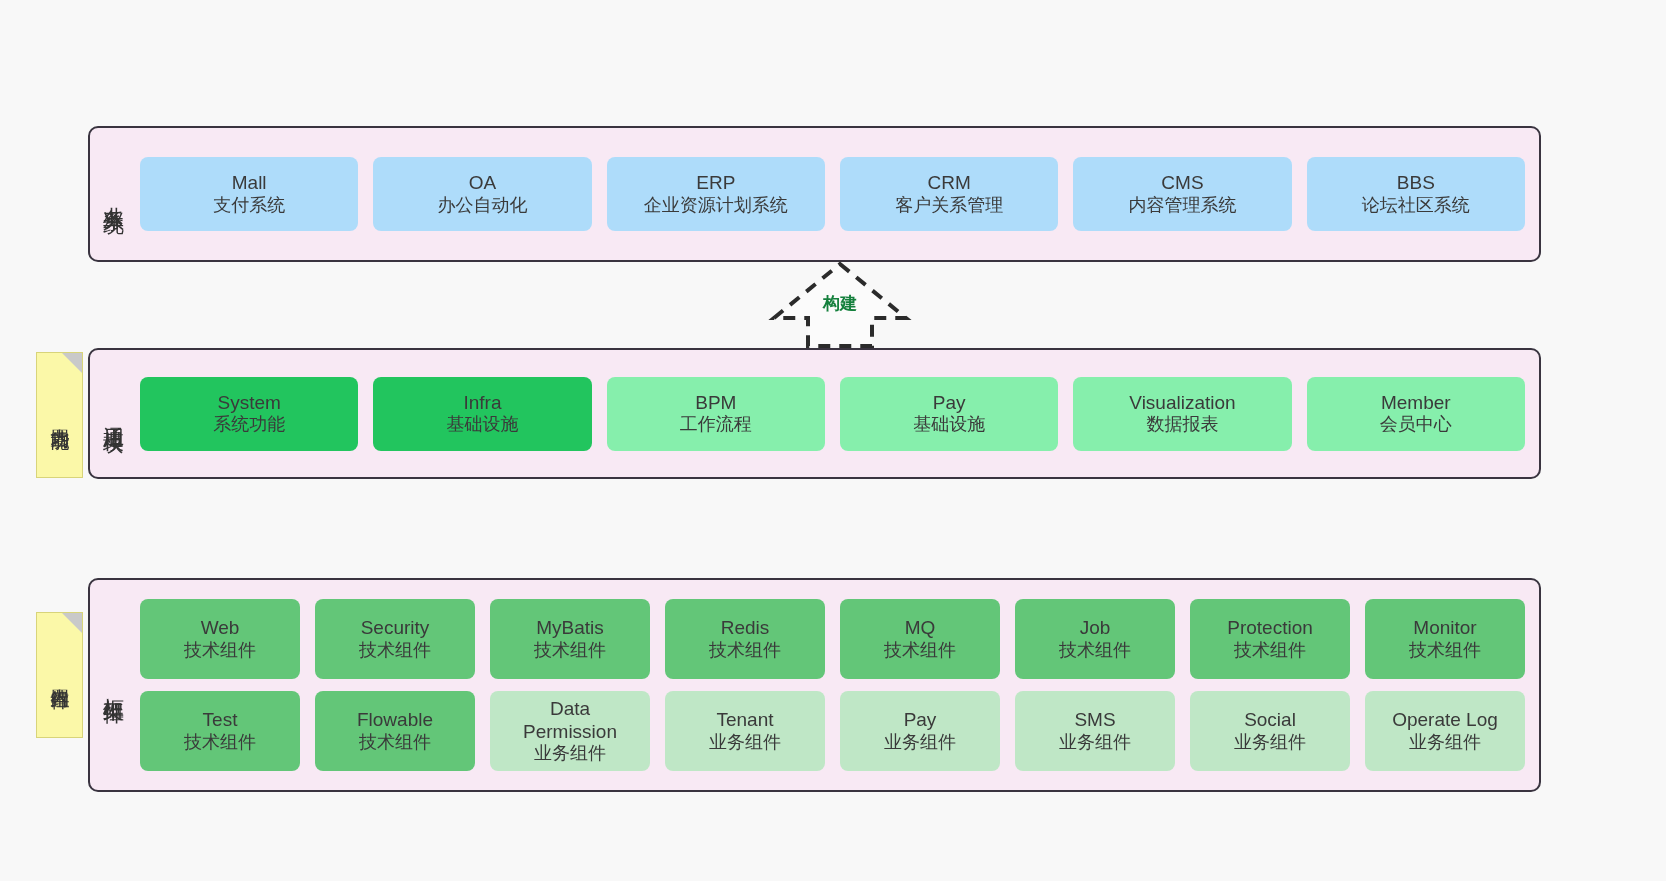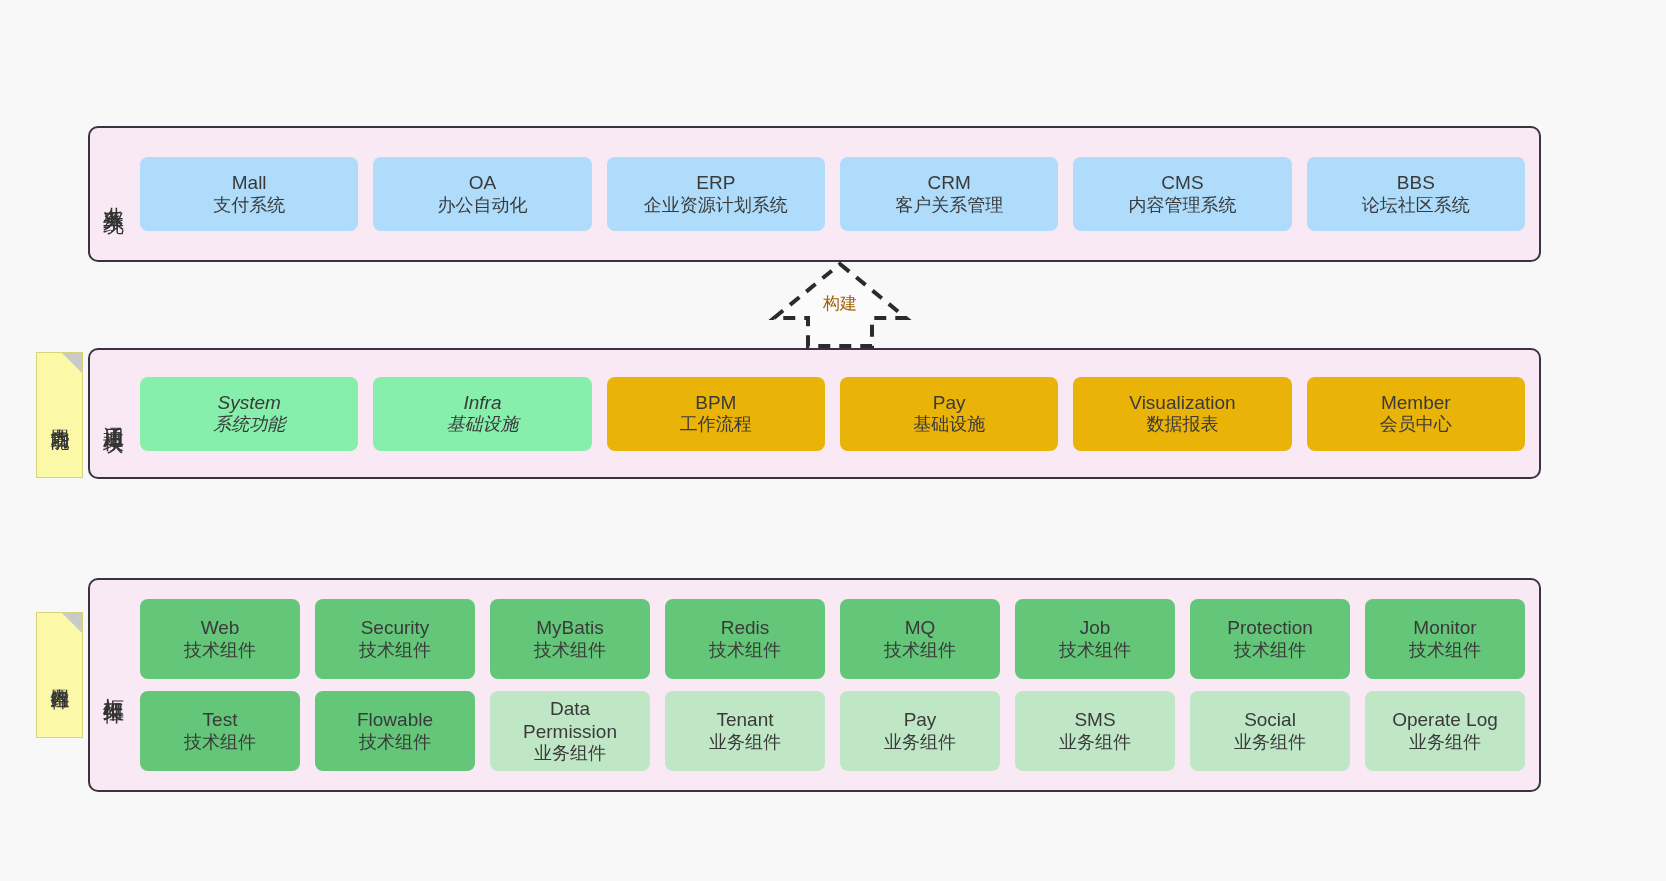--- a/index.html
+++ b/index.html
@@ -76,22 +76,22 @@
   .cell .cn,
   .cell .en {
     display: block;
     white-space: pre-line;
   }
   .cell .en { font-size: 19px; }
   .cell .cn { font-size: 18px; }
 
   
   .c-blue        { background: #aedcfa; }
-  .c-red         { background: #86efac; font-style: italic; }
-  .c-pink        { background: #eab308; }
+  .c-red         { background: #22c55e; }
+  .c-pink        { background: #86efac; }
   .c-green       { background: #63c678; }
   .c-lightgreen  { background: #bfe7c6; }
 
   
   #layer-business  { left: 88px;  top: 126px; width: 1453px; height: 136px; }
   #layer-modules   { left: 88px;  top: 348px; width: 1453px; height: 131px; }
   #layer-framework { left: 88px;  top: 578px; width: 1453px; height: 214px; }
 
   #layer-business .layer-body  .cell { height: 74px; }
   #layer-modules  .layer-body  .cell { height: 74px; }
@@ -132,22 +132,23 @@
     width: 160px;
     height: 92px;
   }
   .arrow svg { display: block; }
   .arrow-label {
     position: absolute;
     left: 0; right: 0;
     top: 34px;
     text-align: center;
     font-size: 17px;
-    color: #a16207;
+    color: #15803d;
     background: transparent;
+    font-weight: bold;
   }
   #arrow-build   { left: 760px; top: 258px; }
   #arrow-realize { left: 775px; top: 492px; }
 </style>
 </head>
 <body>
 
 <div class="canvas">
 
   <div class="layer" id="layer-business">

